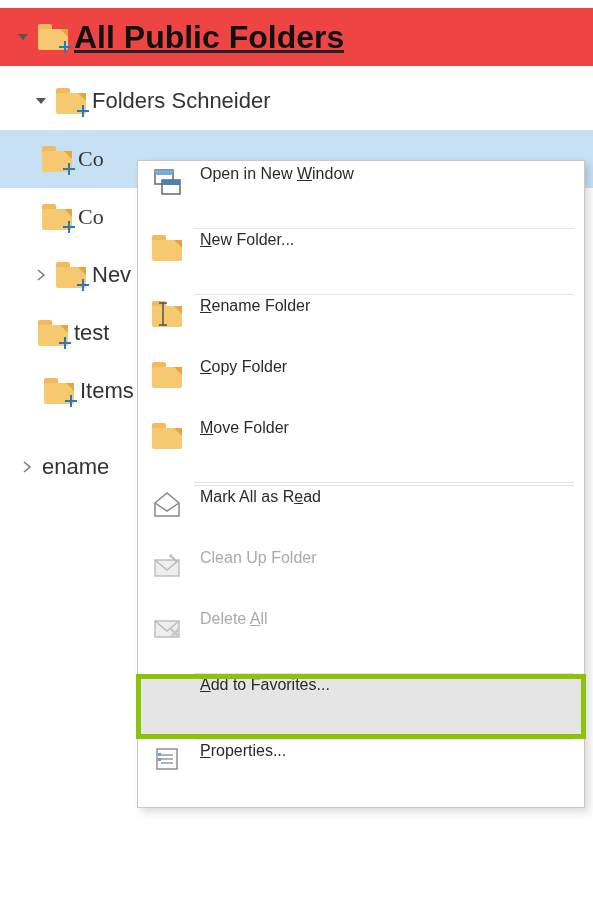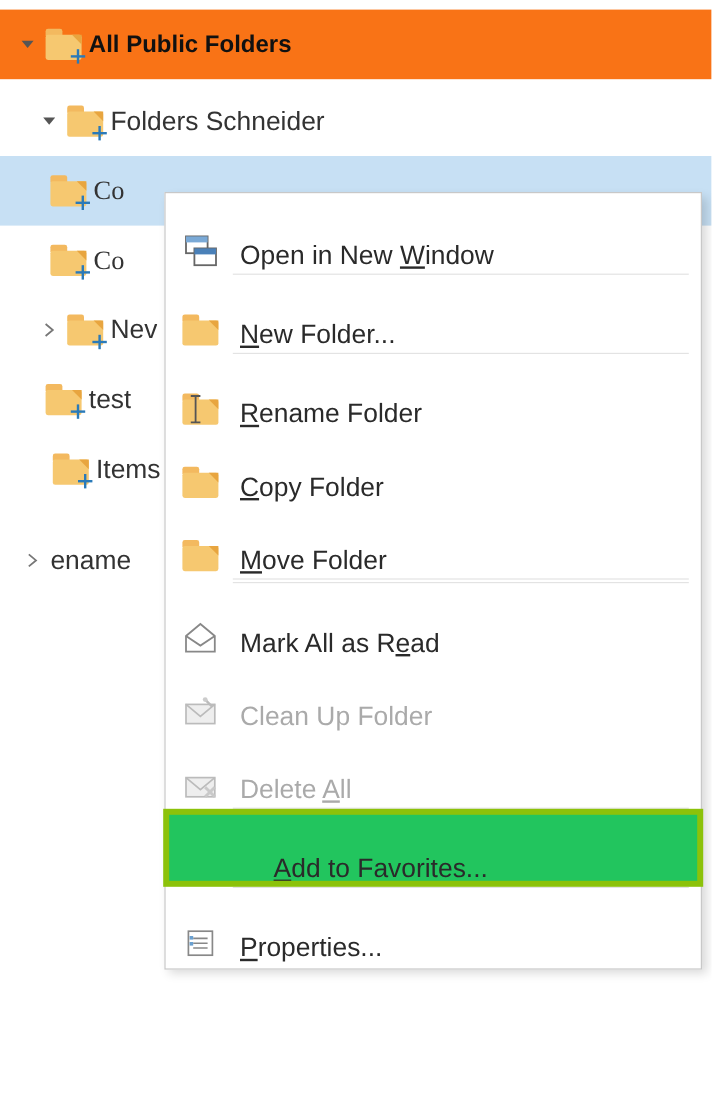--- a/index.html
+++ b/index.html
@@ -15,24 +15,25 @@
   }
   .tree { padding-top: 8px; }
   .tree-row {
     display: flex;
     align-items: center;
     height: 58px;
     padding-left: 10px;
     cursor: default;
   }
   .tree-row.root {
-    background: #f97316;
+    background: #ef4444;
     font-weight: 700;
-    font-size: 20px;
+    font-size: 32px;
     color: #222;
+    text-decoration: underline;
   }
   .tree-row.selected {
     background: #c7e0f4;
   }
   .indent-0 { padding-left: 14px; }
   .indent-1 { padding-left: 32px; }
   .indent-2 { padding-left: 36px; font-family: Liberation Serif, serif; }
   .expander {
     width: 18px;
     height: 18px;
@@ -102,29 +103,29 @@
     left: 137px;
     top: 160px;
     width: 448px;
     background: #fff;
     border: 1px solid #c8c8c8;
     box-shadow: 4px 4px 8px rgba(0,0,0,0.15);
     padding: 4px 0;
   }
   .menu-item {
     display: flex;
-    align-items: flex-end;
+    align-items: flex-start;
     height: 61px;
     padding-left: 12px;
-    font-size: 22px;
+    font-size: 16px;
     color: #2a2a2a;
     cursor: default;
   }
   .menu-item.disabled { color: #aaa; }
-  .menu-item.hover { background: #22c55e; gap: 28px; }
+  .menu-item.hover { background: #e5e5e5; }
   .menu-item.highlight-ring {
     outline: 5px solid #8cc20a;
     outline-offset: -3px;
   }
   .menu-icon {
     width: 34px;
     height: 34px;
     flex: 0 0 34px;
     margin-right: 16px;
     display: flex;

